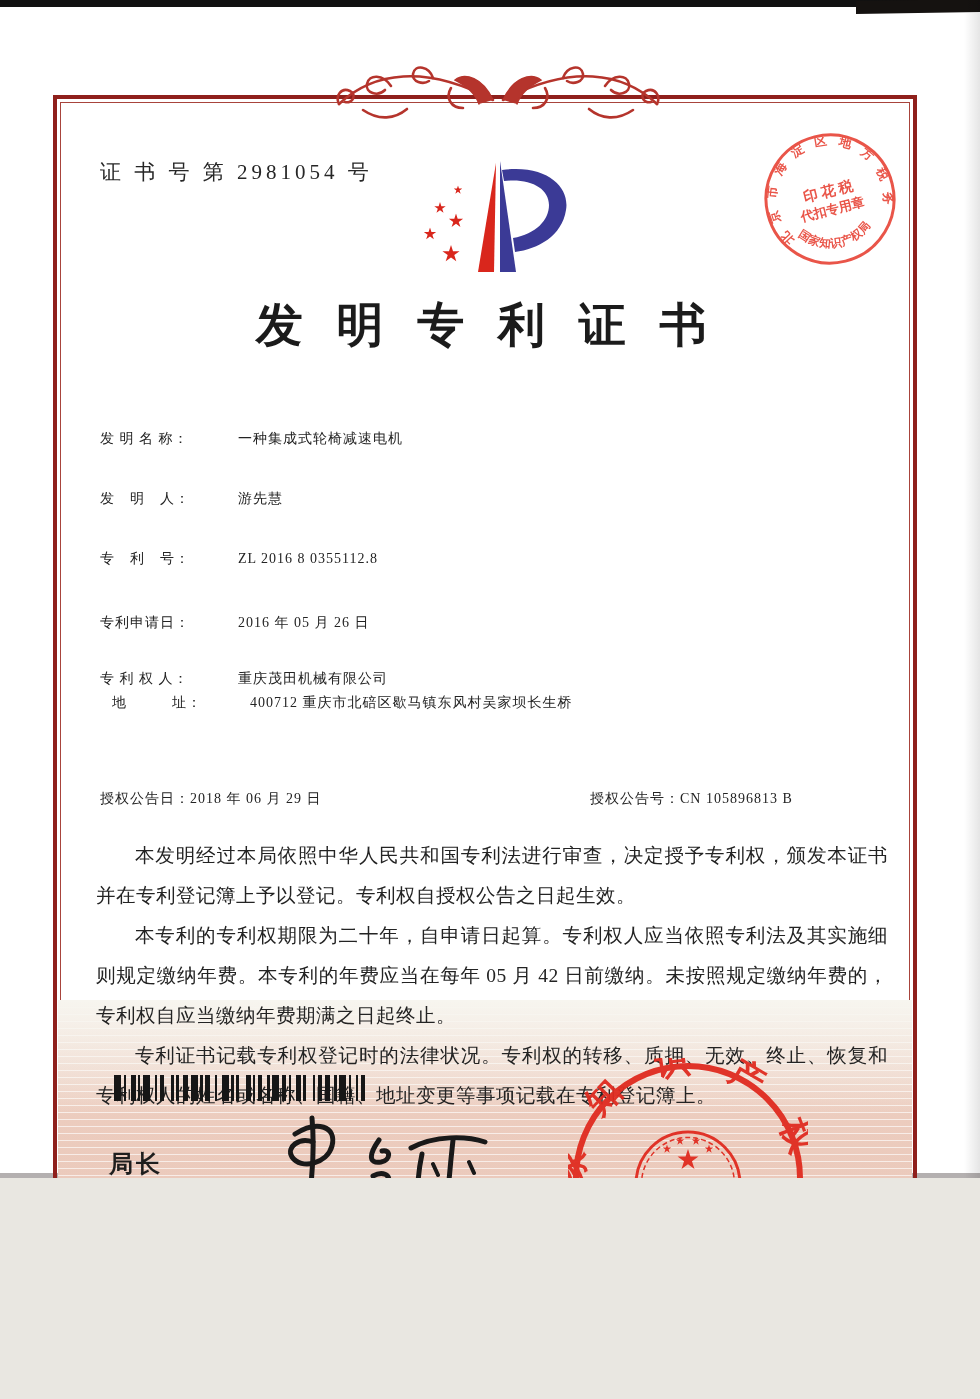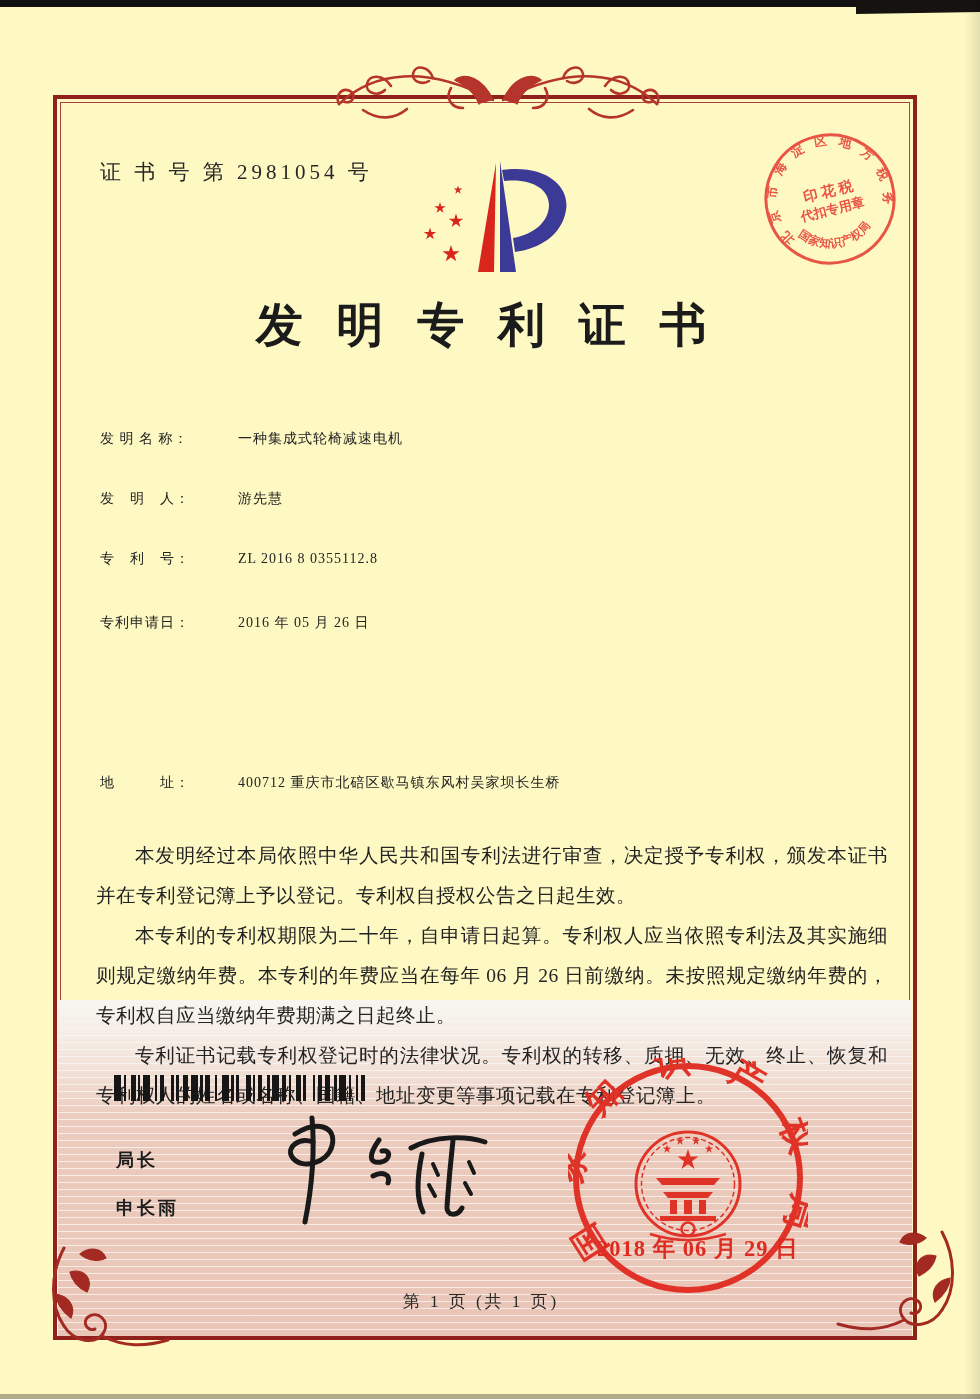--- a/index.html
+++ b/index.html
@@ -1,17 +1,17 @@
 <!DOCTYPE html>
 <html><head>
 <meta charset="utf-8">
 <style>
   html,body{margin:0;padding:0;}
   body{width:980px;height:1399px;background:#e9e7e1;font-family:"Liberation Serif","DejaVu Serif",serif;}
-  .page{position:relative;width:980px;height:1399px;background:#fef9c3;overflow:hidden;}
+  .page{position:relative;width:980px;height:1178px;background:#ffffff;overflow:hidden;}
   .abs{position:absolute;}
   
   .scan-top{left:0;top:0;width:980px;height:7px;background:#111;}
   .scan-top2{left:856px;top:0;width:124px;height:13px;background:#151210;transform:skewY(-1deg);}
   .scan-right{right:0;top:0;width:16px;height:1399px;background:linear-gradient(90deg,rgba(0,0,0,0),rgba(0,0,0,.10));}
   .scan-bottom{left:0;bottom:0;width:980px;height:5px;background:rgba(40,30,28,.35);}
   
   .frame{left:53px;top:95px;width:856px;height:1237px;border:4px solid #8f201c;}
   .frame-inner{position:absolute;inset:3px;border:1px solid #a8443c;}
   
@@ -24,22 +24,22 @@
   .cert-no{left:100px;top:158px;font-size:21px;letter-spacing:4px;color:#262626;}
   .title{left:53px;top:294px;width:856px;text-align:center;font-size:47px;font-weight:bold;
          letter-spacing:11px;text-indent:11px;color:#1b1b1b;}
   .field{left:100px;font-size:14px;color:#232323;letter-spacing:1px;white-space:nowrap;}
   .field .lbl{display:inline-block;min-width:138px;}
   .grant-no{left:490px;top:0;}
   .paras{left:96px;top:836px;width:792px;font-size:19.5px;line-height:40px;color:#232323;
          text-align:justify;letter-spacing:.5px;}
   .paras p{margin:0;text-indent:2em;}
   .barcode{left:114px;top:1075px;width:254px;height:26px;white-space:nowrap;font-size:0;overflow:hidden;}
-  .officer{left:116px;font-family:Liberation Sans, sans-serif;font-weight:bold;
-           font-size:18px;color:#1e1e1e;letter-spacing:3px;}
+  .officer{left:109px;font-family:Liberation Sans, sans-serif;font-weight:bold;
+           font-size:24px;color:#1e1e1e;letter-spacing:3px;}
   .footer{left:53px;top:1290px;width:856px;text-align:center;font-size:17px;letter-spacing:3px;color:#2a2a2a;}
   .seal-date{left:597px;top:1233px;font-size:22.5px;font-weight:bold;color:#dd2b20;letter-spacing:1px;white-space:nowrap;}
   .tax-seal{left:755px;top:124px;transform:rotate(-14deg);opacity:.93;}
   .office-seal{left:568px;top:1058px;opacity:.95;}
   .sig{left:255px;top:1112px;}
   svg text{font-family:"Liberation Serif","DejaVu Serif",serif;}
 </style>
 </head>
 <body>
 
@@ -132,28 +132,35 @@
   </div>
   <div class="abs field" style="top:490px;">
     <span class="lbl">发　明　人：</span><span>游先慧</span>
   </div>
   <div class="abs field" style="top:550px;">
     <span class="lbl">专　利　号：</span><span>ZL 2016 8 0355112.8</span>
   </div>
   <div class="abs field" style="top:614px;">
     <span class="lbl">专利申请日：</span><span>2016 年 05 月 26 日</span>
   </div>
-  <div class="abs field" style="top:774px;">
+  <div class="abs field" style="top:670px;">
+    <span class="lbl">专 利 权 人：</span><span>重庆茂田机械有限公司</span>
+  </div>
+  <div class="abs field" style="top:694px;margin-left:12px;">
     <span class="lbl">地　　　址：</span><span>400712 重庆市北碚区歇马镇东风村吴家坝长生桥</span>
   </div>
 
+  <div class="abs field" style="top:790px;width:790px;">
+    <span><span>授权公告日：</span><span>2018 年 06 月 29 日</span></span>
+    <span class="abs grant-no"><span>授权公告号：</span><span>CN 105896813 B</span></span>
+  </div>
 
   <div class="abs paras">
     <p>本发明经过本局依照中华人民共和国专利法进行审查，决定授予专利权，颁发本证书并在专利登记簿上予以登记。专利权自授权公告之日起生效。</p>
-    <p>本专利的专利权期限为二十年，自申请日起算。专利权人应当依照专利法及其实施细则规定缴纳年费。本专利的年费应当在每年 06 月 26 日前缴纳。未按照规定缴纳年费的，专利权自应当缴纳年费期满之日起终止。</p>
+    <p>本专利的专利权期限为二十年，自申请日起算。专利权人应当依照专利法及其实施细则规定缴纳年费。本专利的年费应当在每年 05 月 42 日前缴纳。未按照规定缴纳年费的，专利权自应当缴纳年费期满之日起终止。</p>
     <p>专利证书记载专利权登记时的法律状况。专利权的转移、质押、无效、终止、恢复和专利权人的姓名或名称、国籍、地址变更等事项记载在专利登记簿上。</p>
   </div>
 
   <div class="abs barcode"><span style="display: inline-block; height: 100%; width: 7.2px; background: rgb(22, 22, 22);"></span><span style="display: inline-block; height: 100%; width: 2.4px; background: transparent;"></span><span style="display: inline-block; height: 100%; width: 2.4px; background: rgb(22, 22, 22);"></span><span style="display: inline-block; height: 100%; width: 4.8px; background: transparent;"></span><span style="display: inline-block; height: 100%; width: 4.8px; background: rgb(22, 22, 22);"></span><span style="display: inline-block; height: 100%; width: 2.4px; background: transparent;"></span><span style="display: inline-block; height: 100%; width: 2.4px; background: rgb(22, 22, 22);"></span><span style="display: inline-block; height: 100%; width: 2.4px; background: transparent;"></span><span style="display: inline-block; height: 100%; width: 7.2px; background: rgb(22, 22, 22);"></span><span style="display: inline-block; height: 100%; width: 4.8px; background: transparent;"></span><span style="display: inline-block; height: 100%; width: 2.4px; background: rgb(22, 22, 22);"></span><span style="display: inline-block; height: 100%; width: 2.4px; background: transparent;"></span><span style="display: inline-block; height: 100%; width: 4.8px; background: rgb(22, 22, 22);"></span><span style="display: inline-block; height: 100%; width: 7.2px; background: transparent;"></span><span style="display: inline-block; height: 100%; width: 2.4px; background: rgb(22, 22, 22);"></span><span style="display: inline-block; height: 100%; width: 2.4px; background: transparent;"></span><span style="display: inline-block; height: 100%; width: 2.4px; background: rgb(22, 22, 22);"></span><span style="display: inline-block; height: 100%; width: 4.8px; background: transparent;"></span><span style="display: inline-block; height: 100%; width: 4.8px; background: rgb(22, 22, 22);"></span><span style="display: inline-block; height: 100%; width: 2.4px; background: transparent;"></span><span style="display: inline-block; height: 100%; width: 7.2px; background: rgb(22, 22, 22);"></span><span style="display: inline-block; height: 100%; width: 2.4px; background: transparent;"></span><span style="display: inline-block; height: 100%; width: 2.4px; background: rgb(22, 22, 22);"></span><span style="display: inline-block; height: 100%; width: 2.4px; background: transparent;"></span><span style="display: inline-block; height: 100%; width: 4.8px; background: rgb(22, 22, 22);"></span><span style="display: inline-block; height: 100%; width: 4.8px; background: transparent;"></span><span style="display: inline-block; height: 100%; width: 2.4px; background: rgb(22, 22, 22);"></span><span style="display: inline-block; height: 100%; width: 4.8px; background: transparent;"></span><span style="display: inline-block; height: 100%; width: 7.2px; background: rgb(22, 22, 22);"></span><span style="display: inline-block; height: 100%; width: 2.4px; background: transparent;"></span><span style="display: inline-block; height: 100%; width: 2.4px; background: rgb(22, 22, 22);"></span><span style="display: inline-block; height: 100%; width: 2.4px; background: transparent;"></span><span style="display: inline-block; height: 100%; width: 2.4px; background: rgb(22, 22, 22);"></span><span style="display: inline-block; height: 100%; width: 7.2px; background: transparent;"></span><span style="display: inline-block; height: 100%; width: 4.8px; background: rgb(22, 22, 22);"></span><span style="display: inline-block; height: 100%; width: 2.4px; background: transparent;"></span><span style="display: inline-block; height: 100%; width: 2.4px; background: rgb(22, 22, 22);"></span><span style="display: inline-block; height: 100%; width: 2.4px; background: transparent;"></span><span style="display: inline-block; height: 100%; width: 4.8px; background: rgb(22, 22, 22);"></span><span style="display: inline-block; height: 100%; width: 4.8px; background: transparent;"></span><span style="display: inline-block; height: 100%; width: 2.4px; background: rgb(22, 22, 22);"></span><span style="display: inline-block; height: 100%; width: 2.4px; background: transparent;"></span><span style="display: inline-block; height: 100%; width: 7.2px; background: rgb(22, 22, 22);"></span><span style="display: inline-block; height: 100%; width: 2.4px; background: transparent;"></span><span style="display: inline-block; height: 100%; width: 4.8px; background: rgb(22, 22, 22);"></span><span style="display: inline-block; height: 100%; width: 2.4px; background: transparent;"></span><span style="display: inline-block; height: 100%; width: 2.4px; background: rgb(22, 22, 22);"></span><span style="display: inline-block; height: 100%; width: 4.8px; background: transparent;"></span><span style="display: inline-block; height: 100%; width: 4.8px; background: rgb(22, 22, 22);"></span><span style="display: inline-block; height: 100%; width: 2.4px; background: transparent;"></span><span style="display: inline-block; height: 100%; width: 2.4px; background: rgb(22, 22, 22);"></span><span style="display: inline-block; height: 100%; width: 7.2px; background: transparent;"></span><span style="display: inline-block; height: 100%; width: 2.4px; background: rgb(22, 22, 22);"></span><span style="display: inline-block; height: 100%; width: 2.4px; background: transparent;"></span><span style="display: inline-block; height: 100%; width: 4.8px; background: rgb(22, 22, 22);"></span><span style="display: inline-block; height: 100%; width: 2.4px; background: transparent;"></span><span style="display: inline-block; height: 100%; width: 4.8px; background: rgb(22, 22, 22);"></span><span style="display: inline-block; height: 100%; width: 4.8px; background: transparent;"></span><span style="display: inline-block; height: 100%; width: 2.4px; background: rgb(22, 22, 22);"></span><span style="display: inline-block; height: 100%; width: 2.4px; background: transparent;"></span><span style="display: inline-block; height: 100%; width: 7.2px; background: rgb(22, 22, 22);"></span><span style="display: inline-block; height: 100%; width: 2.4px; background: transparent;"></span><span style="display: inline-block; height: 100%; width: 2.4px; background: rgb(22, 22, 22);"></span><span style="display: inline-block; height: 100%; width: 4.8px; background: transparent;"></span><span style="display: inline-block; height: 100%; width: 2.4px; background: rgb(22, 22, 22);"></span><span style="display: inline-block; height: 100%; width: 2.4px; background: transparent;"></span><span style="display: inline-block; height: 100%; width: 4.8px; background: rgb(22, 22, 22);"></span></div>
 
   <div class="abs officer" style="top:1148px;">局长</div>
   <div class="abs officer" style="top:1196px;">申长雨</div>
 
   <svg class="abs sig" width="250" height="125" viewBox="0 0 250 125">
     <g fill="none" stroke="#191919" stroke-width="5" stroke-linecap="round">

